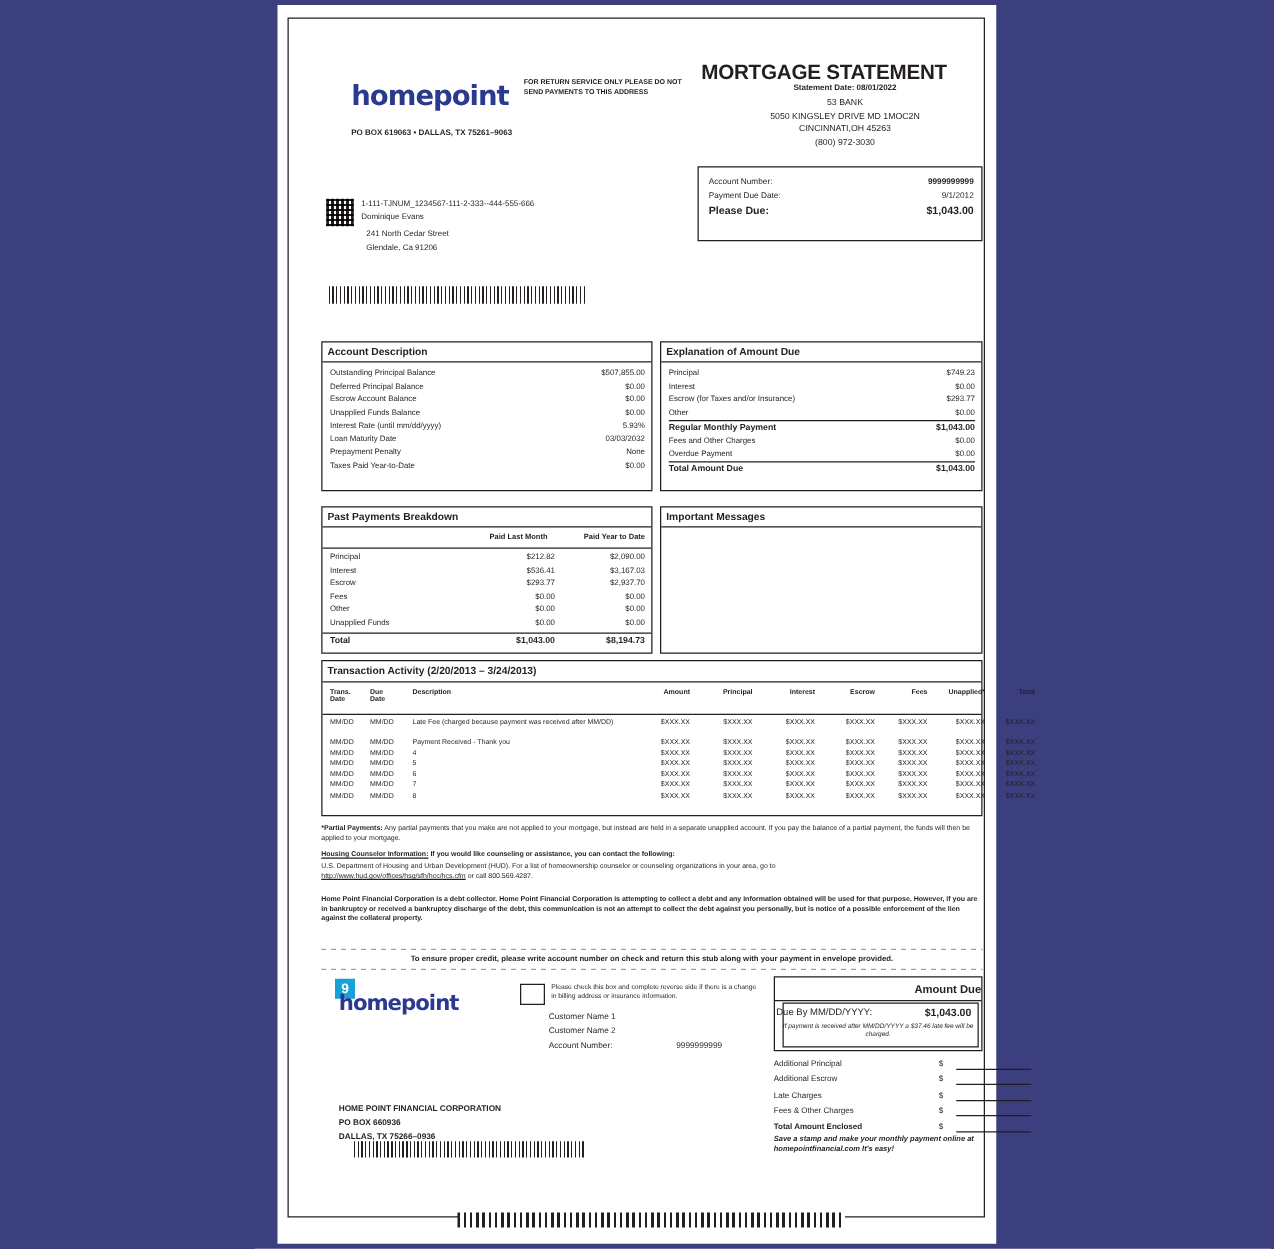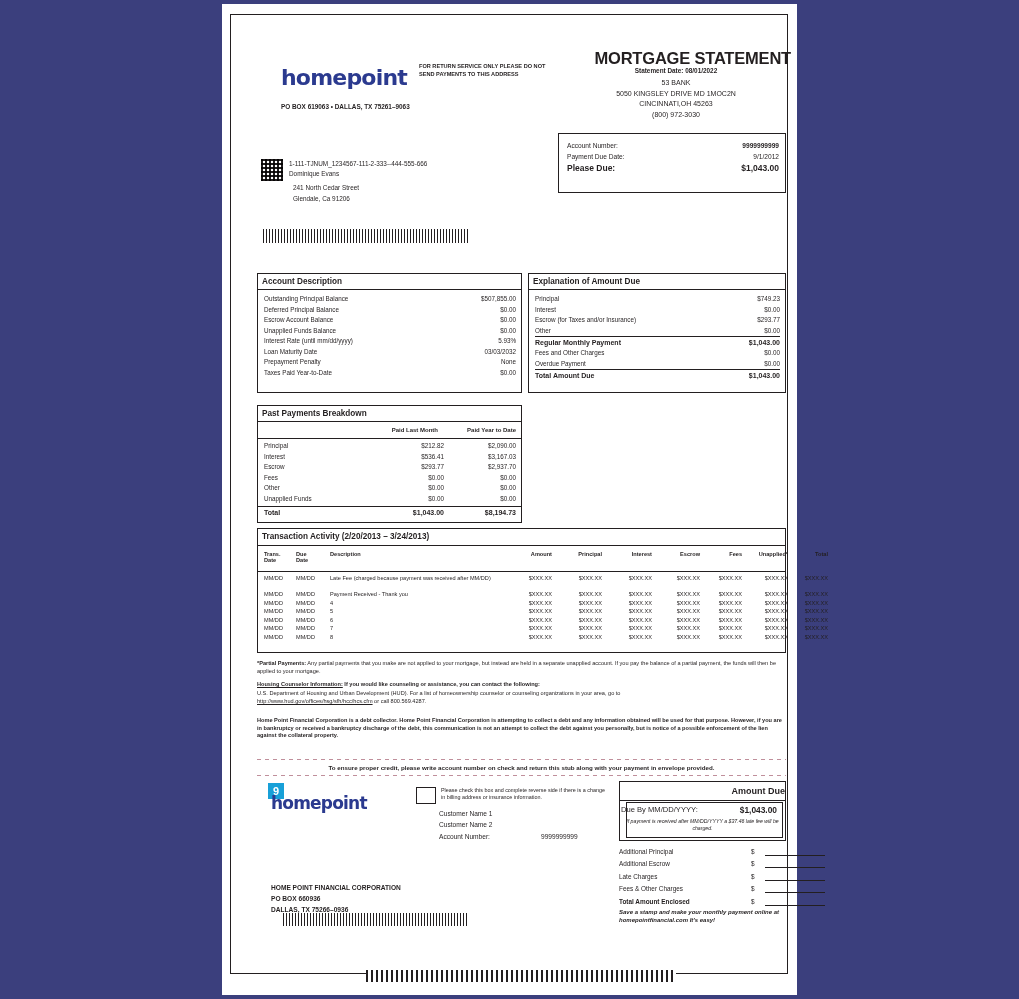--- a/index.html
+++ b/index.html
@@ -26,21 +26,21 @@
   .logo-top{position:absolute;left:50px;top:50px;font-size:22px;}
   .ret-svc{
     position:absolute;left:188px;top:48px;width:130px;
     font-size:5.6px;line-height:7.5px;color:#231f20;font-weight:bold;
     text-transform:uppercase;
   }
   .po-line{
     position:absolute;left:50px;top:88px;font-size:6.4px;font-weight:bold;color:#231f20;
   }
   .ms-title{
-    position:absolute;left:330px;top:34px;width:230px;text-align:right;
+    position:absolute;left:330px;top:34px;width:230px;text-align:left;
     font-size:16.5px;font-weight:bold;color:#231f20;letter-spacing:-0.2px;
   }
   .stmt-date{
     position:absolute;left:330px;top:52px;width:230px;text-align:center;
     font-size:6.4px;color:#231f20;
   }
   .bank-block{
     position:absolute;left:330px;top:63px;width:230px;text-align:center;
     font-size:7px;line-height:10.5px;color:#231f20;
   }
@@ -355,20 +355,25 @@
               <span class="val">$0.00</span>
             </div>
             <div style="position: absolute; left: 6px; top: 94.5px; width: 245px; height: 1px; background: rgb(35, 31, 32);"></div>
             <div class="row bold" style="top: 97.5px; width: 245px;">
               <span class="lbl">Total Amount Due</span>
               <span class="val">$1,043.00</span>
             </div>
           </div>
       </div>
 
+      <div class="panel" id="msgs">
+        <div class="panel-title">Important Messages</div>
+        <div class="panel-hr" style="top:15px"></div>
+        <div style="position:absolute;left:6px;top:20px;width:244px;font-size:6px;color:#231f20;"></div>
+      </div>
 
       <div class="panel" id="trans">
         <div class="panel-title">Transaction Activity (2/20/2013 – 3/24/2013)</div>
         <div class="panel-hr" style="top:16px"></div>
         <div id="trans-headers">
             <div class="tx-head" style="left: 6px; top: 22px; white-space: pre-line;">Trans.
 Date</div>
             <div class="tx-head" style="left: 38px; top: 22px; white-space: pre-line;">Due
 Date</div>
             <div class="tx-head" style="left: 72px; top: 22px; white-space: pre-line;">Description</div>

